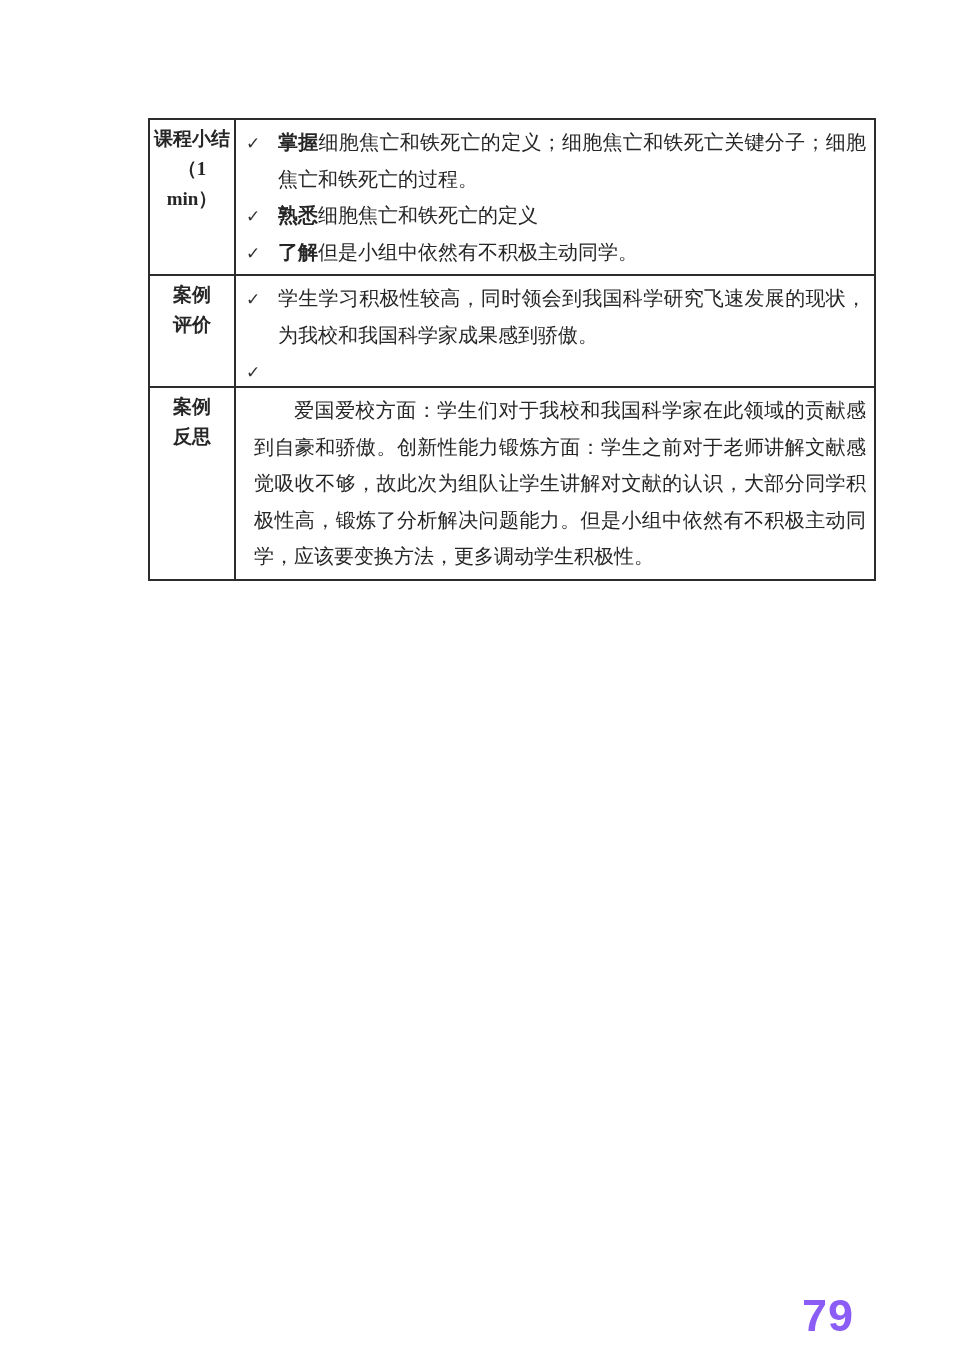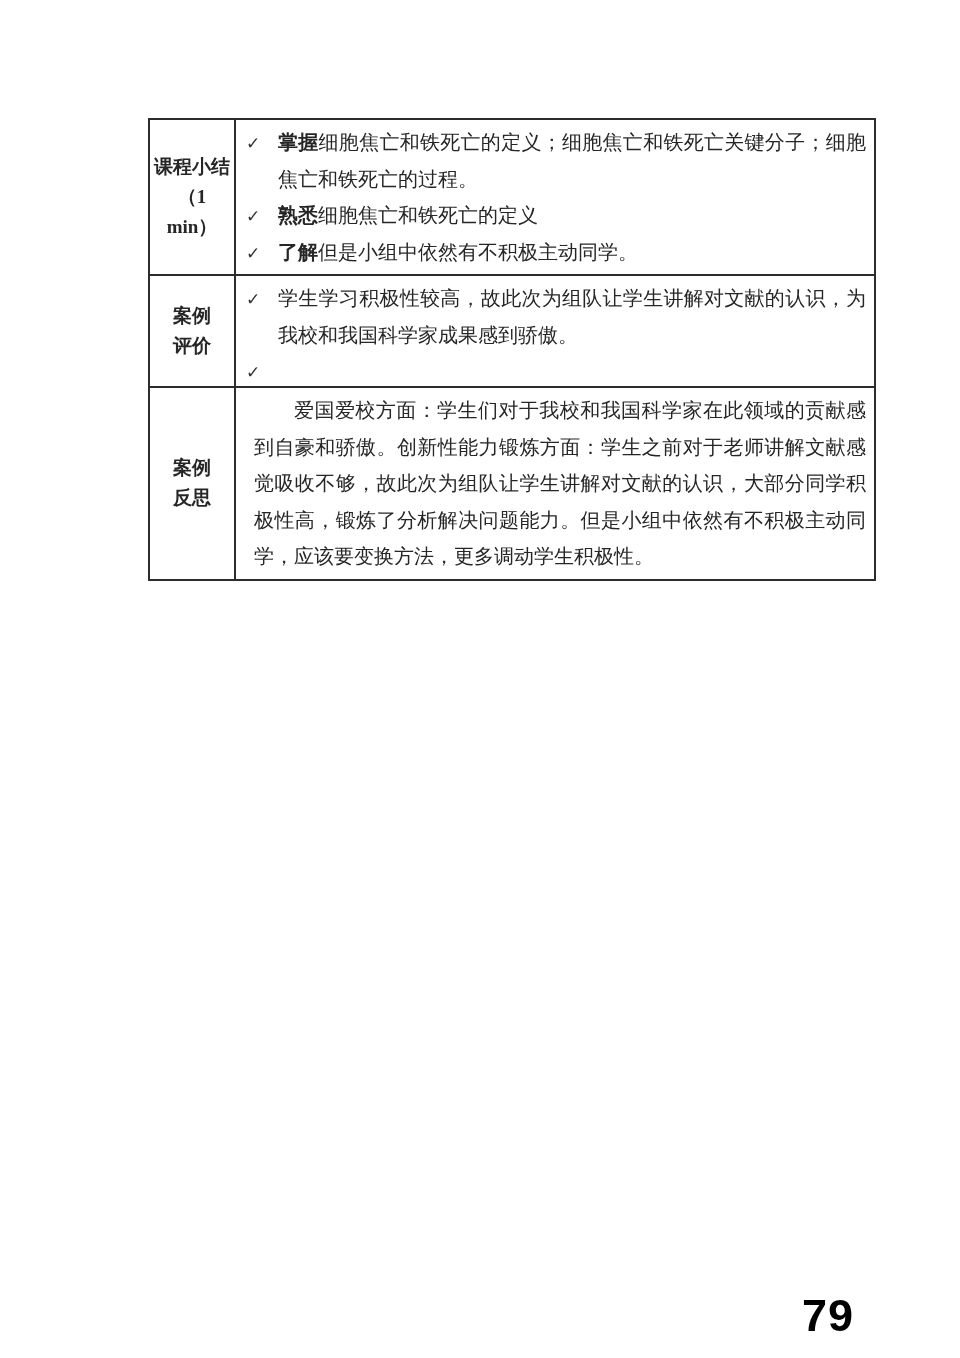--- a/index.html
+++ b/index.html
@@ -32,21 +32,21 @@
   }
   .t-row:last-child { border-bottom: none; }
   .row-summary  { min-height: 146px; }
   .row-evaluate { min-height: 112px; }
   .row-reflect  { min-height: 145px; }
 
   .label-cell {
     border-right: 2px solid #2c2c2c;
     display: flex;
     flex-direction: column;
-    justify-content: center;
+    justify-content: flex-start;
     align-items: center;
     text-align: center;
     font-weight: bold;
     font-size: 19px;
     line-height: 30px;
     padding: 4px 2px;
     box-sizing: border-box;
   }
   .content-cell {
     padding: 4px 8px 4px 0;
@@ -75,21 +75,21 @@
     text-align: justify;
   }
   .page-number {
     position: absolute;
     right: 106px;
     bottom: 16px;
     font-family: "Liberation Sans", "DejaVu Sans", sans-serif;
     font-weight: 700;
     font-size: 45px;
     letter-spacing: 1px;
-    color: #000000;
+    color: #8b5cf6;
   }
 </style>
 </head>
 <body>
 
 <div class="page">
 
   <div class="doc-table">
 
     <div class="t-row row-summary">
@@ -111,21 +111,21 @@
       </div>
     </div>
 
     <div class="t-row row-evaluate">
       <div class="label-cell">
         <span>案例</span>
         <span>评价</span>
       </div>
       <div class="content-cell">
         <div class="check-item">
-          <span class="check">✓</span><span>学生学习积极性较高，故此次为组队让学生讲解对文献的认识，为我校和我国科学家成果感到骄傲。</span>
+          <span class="check">✓</span><span>学生学习积极性较高，同时领会到我国科学研究飞速发展的现状，为我校和我国科学家成果感到骄傲。</span>
         </div>
         <div class="check-item">
           <span class="check">✓</span>
         </div>
       </div>
     </div>
 
     <div class="t-row row-reflect">
       <div class="label-cell">
         <span>案例</span>

